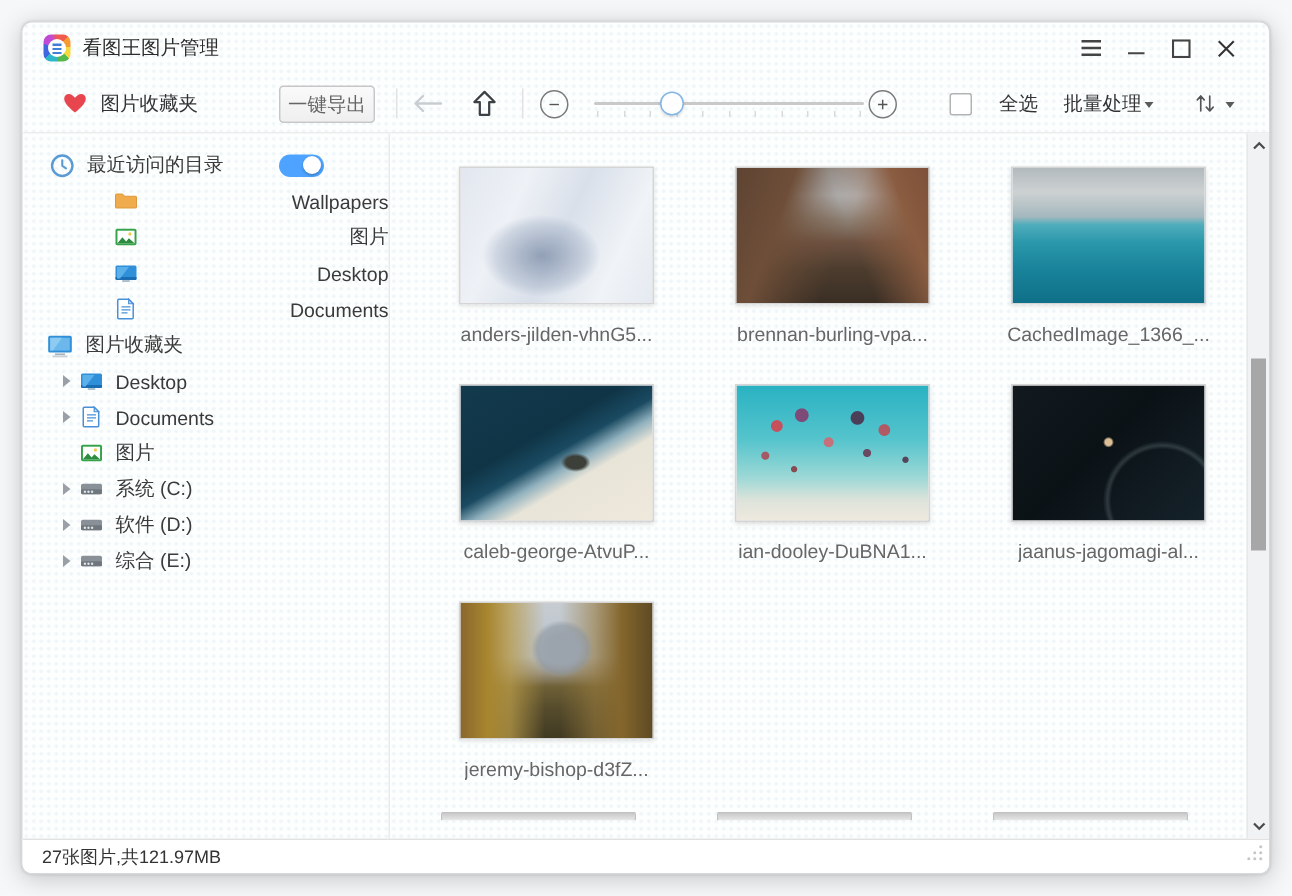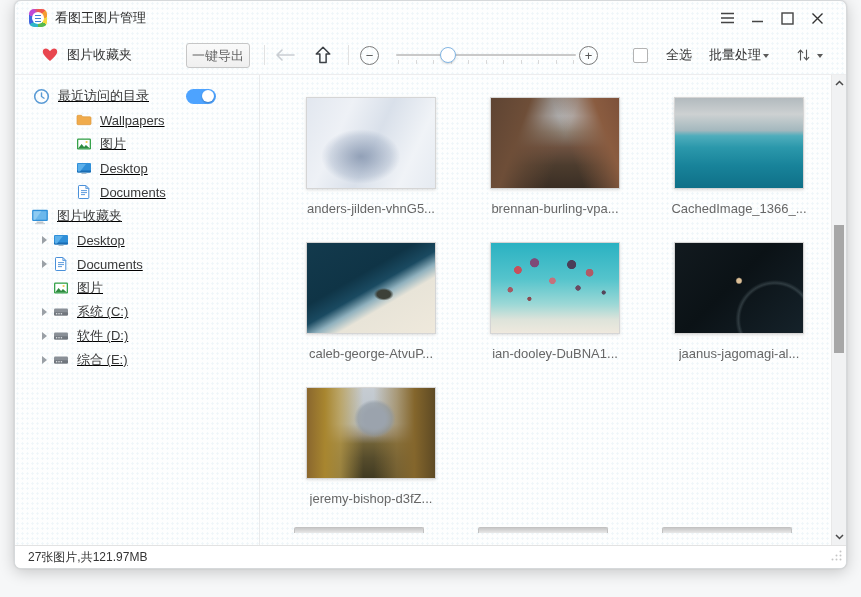--- a/index.html
+++ b/index.html
@@ -1,18 +1,18 @@
 <!DOCTYPE html>
 <html><head>
 <meta charset="utf-8">
 <style>
   * { margin:0; padding:0; box-sizing:border-box; }
   html,body { width:861px; height:597px; overflow:hidden; background:#f6f7f8;
     font-family:"Liberation Sans","DejaVu Sans",sans-serif; }
-  .window { position:absolute; left:14px; top:0; width:833px; height:569px;
+  .window { position:absolute; left:14px; top:14px; width:833px; height:569px;
     background:#fdfefe; border:1px solid #d6d9db; border-radius:7px;
     box-shadow:0 3px 16px rgba(0,0,0,.20), 0 0 2px rgba(0,0,0,.12);
     display:flex; flex-direction:column; overflow:hidden;
     background-image:radial-gradient(rgba(120,180,210,.10) 1px, transparent 1.2px);
     background-size:5px 5px; }
 
   
   .titlebar { height:34px; flex:none; display:flex; align-items:center; padding:0 14px; }
   .app-icon { width:18px; height:18px; border-radius:5px; position:relative; flex:none;
     background:conic-gradient(#f05a4f 0 12%, #f59b31 12% 24%, #f5d93c 24% 36%,
@@ -45,26 +45,26 @@
   .selall-group { left:618px; gap:18px; }
   .checkbox { width:15px; height:15px; background:#fff; border:1px solid #b3b3b3; border-radius:2px; }
   .tb-label { font-size:13px; color:#333; }
   .batch-group { left:694px; gap:2px;align-items:center; }
   .sort-group { left:781px; gap:6px; }
   .caret { width:0; height:0; border-top:4px solid #5a5a5a;
     border-left:3.5px solid transparent; border-right:3.5px solid transparent; margin-top:2px; }
 
   
   .main { flex:1; display:flex; min-height:0; }
-  .sidebar { width:245px; flex:none; border-right:1px solid #e9eaeb; padding-top:9px; overflow:hidden;text-decoration:underline; }
+  .sidebar { width:245px; flex:none; border-right:1px solid #e9eaeb; padding-top:9px; overflow:hidden; }
   .side-row { height:24px; display:flex; align-items:center; font-size:13px; color:#3a3a3a; cursor:default; }
   .side-row .sicon { width:16px; height:16px; flex:none; margin-right:8px; }
   .hdr0 { padding-left:18px; }
   .hdr0 .sicon { width:17px; height:17px; }
-  .lvl1 { padding-left:61px; }
+  .lvl1 { padding-left:61px;justify-content:space-between; }
   .lvlc { padding-left:27px; }
   .tri { width:0; height:0; border-left:5px solid #9aa0a6; border-top:4px solid transparent;
     border-bottom:4px solid transparent; margin-right:6px; flex:none; }
   .tri.hidden { visibility:hidden; }
   .toggle { margin-left:auto; margin-right:43px; width:30px; height:15px; border-radius:8px;
     background:#cfd6dc; position:relative; flex:none; }
   .toggle.on { background:#4da3ff; }
   .toggle .knob { position:absolute; top:1.5px; left:2px; width:12px; height:12px; border-radius:50%;
     background:#fff; box-shadow:0 1px 2px rgba(0,0,0,.25); }
   .toggle.on .knob { left:auto; right:2px; }

